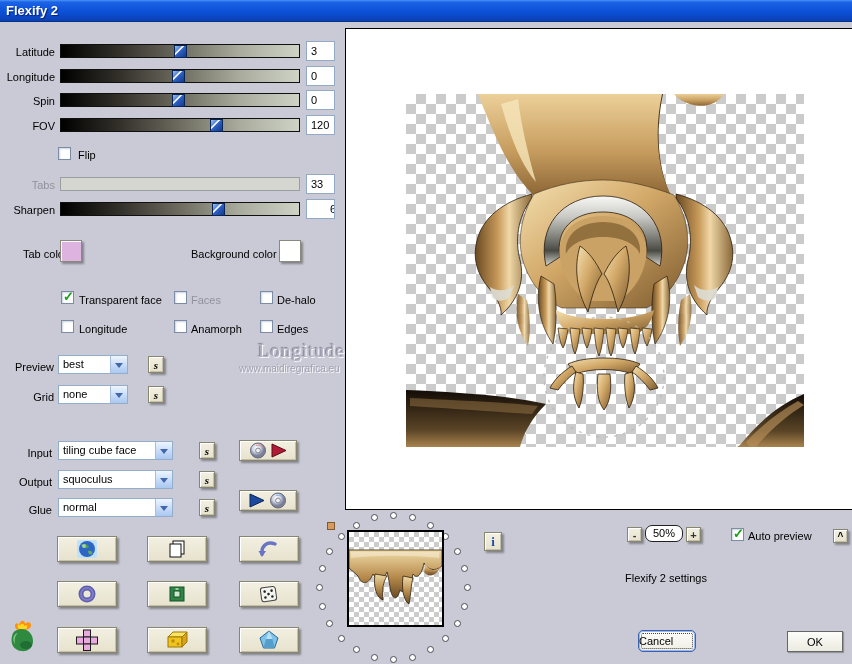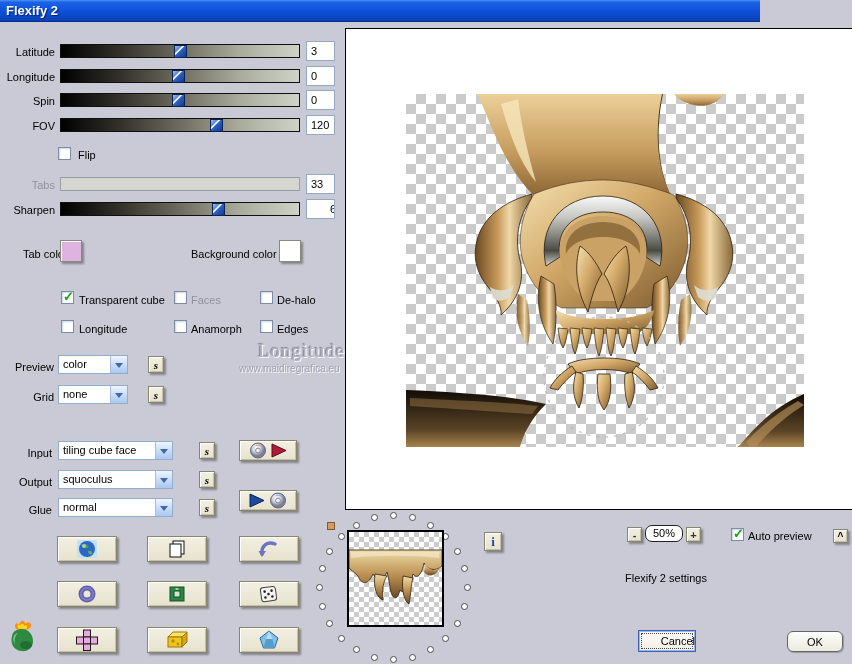--- a/index.html
+++ b/index.html
@@ -4,21 +4,21 @@
 <style>
   * { margin:0; padding:0; box-sizing:border-box; }
   html,body { background:#9a9aa8; }
   #app {
     position:relative; width:852px; height:664px; overflow:hidden;
     background:#cacad6;
     font-family:"Liberation Sans", sans-serif; font-size:11px; color:#000;
   }
   
   .titlebar {
-    position:absolute; left:0; top:0; width:760px; height:22px;
+    position:absolute; left:0; top:0; width:852px; height:22px;
     background:linear-gradient(180deg,#4a94f4 0%,#1b63e6 10%,#0c50d8 55%,#0a44bd 90%,#0c3ea8 100%);
     border-bottom:1px solid #06308a;
   }
   .titlebar .title {
     position:absolute; left:6px; top:3px; color:#fff; font-weight:bold; font-size:13px;
     text-shadow:1px 1px 1px rgba(0,0,60,.6);
   }
   
   .lbl { position:absolute; height:14px; line-height:14px; white-space:nowrap; }
   .lbl.right { text-align:right; }
@@ -109,29 +109,29 @@
     text-shadow:1px 1px 0 rgba(255,255,255,.9), -1px -1px 1px rgba(70,70,95,.55);
   }
   .watermark-site {
     position:absolute; left:239px; top:363px; z-index:6;
     font-size:10px; color:#a4a2b2;
     text-shadow:1px 1px 0 rgba(255,255,255,.85);
   }
   .cancel-btn {
     position:absolute; left:638px; top:630px; width:58px; height:22px;
     background:linear-gradient(180deg,#fdfdfa,#f0eee4);
-    border:1px solid #3a62b0; border-radius:0;
+    border:1px solid #3a62b0; border-radius:5px;
     box-shadow:inset 0 0 0 1px #9cb8e8;
     outline:1px dotted #444; outline-offset:-4px;
-    display:flex; align-items:center; justify-content:flex-end;
+    display:flex; align-items:center; justify-content:flex-start;
   }
   .ok-btn {
     position:absolute; left:787px; top:631px; width:56px; height:21px;
     background:linear-gradient(180deg,#fdfdfa,#ecebe0);
-    border:1px solid #666; border-radius:6px;
+    border:1px solid #666; border-radius:0;
     box-shadow:1px 1px 1px rgba(0,0,0,.25);
     display:flex; align-items:center; justify-content:center;
   }
   .settings-text { position:absolute; left:625px; top:571px; }
   .gridbtn { width:60px; height:26px; }
   .runbtn { width:58px; height:21px; }
   .pear { position:absolute; left:6px; top:620px; width:32px; height:36px; }
 </style>
 </head>
 <body>
@@ -178,39 +178,39 @@
       <div class="thumb" style="left: 151.08px;"></div>
     </div>
   <input class="valbox" style="left: 306px; top: 199px; padding-left: 23px;" value="69">
 
   <div class="lbl" style="left:23px;top:247px">Tab color</div>
   <div class="swatch" style="left: 60px; top: 240px; background: rgb(223, 179, 223);"></div>
   <div class="lbl" style="left:191px;top:247px">Background color</div>
   <div class="swatch" style="left: 279px; top: 240px; background: rgb(255, 255, 255);"></div>
 
   <div class="cb checked" style="left:61px;top:291px"></div>
-  <div class="lbl" style="left:79px;top:293px">Transparent cube</div>
+  <div class="lbl" style="left:79px;top:293px">Transparent face</div>
   <div class="cb" style="left:174px;top:291px"></div>
   <div class="lbl dis" style="left:191px;top:293px">Faces</div>
   <div class="cb" style="left:260px;top:291px"></div>
   <div class="lbl" style="left:277px;top:293px">De-halo</div>
 
   <div class="cb" style="left:61px;top:320px"></div>
   <div class="lbl" style="left:79px;top:322px">Longitude</div>
   <div class="cb" style="left:174px;top:320px"></div>
   <div class="lbl" style="left:191px;top:322px">Anamorph</div>
   <div class="cb" style="left:260px;top:320px"></div>
   <div class="lbl" style="left:277px;top:322px">Edges</div>
 
   <div class="watermark-name">Longitude</div>
   <div class="watermark-site">www.maidiregrafica.eu</div>
 
   <div class="lbl right" style="left:0;top:360px;width:54px">Preview</div>
   <div class="combo" style="left:58px;top:355px;width:70px">
-    <span class="cv">color</span>
+    <span class="cv">best</span>
     <span class="arrow">
         <i></i>
       </span>
   </div>
   <div class="btn3d sbtn" style="left:148px;top:356px">
       <span>s</span>
     </div>
 
   <div class="lbl right" style="left:0;top:390px;width:54px">Grid</div>
   <div class="combo" style="left:58px;top:385px;width:70px">

